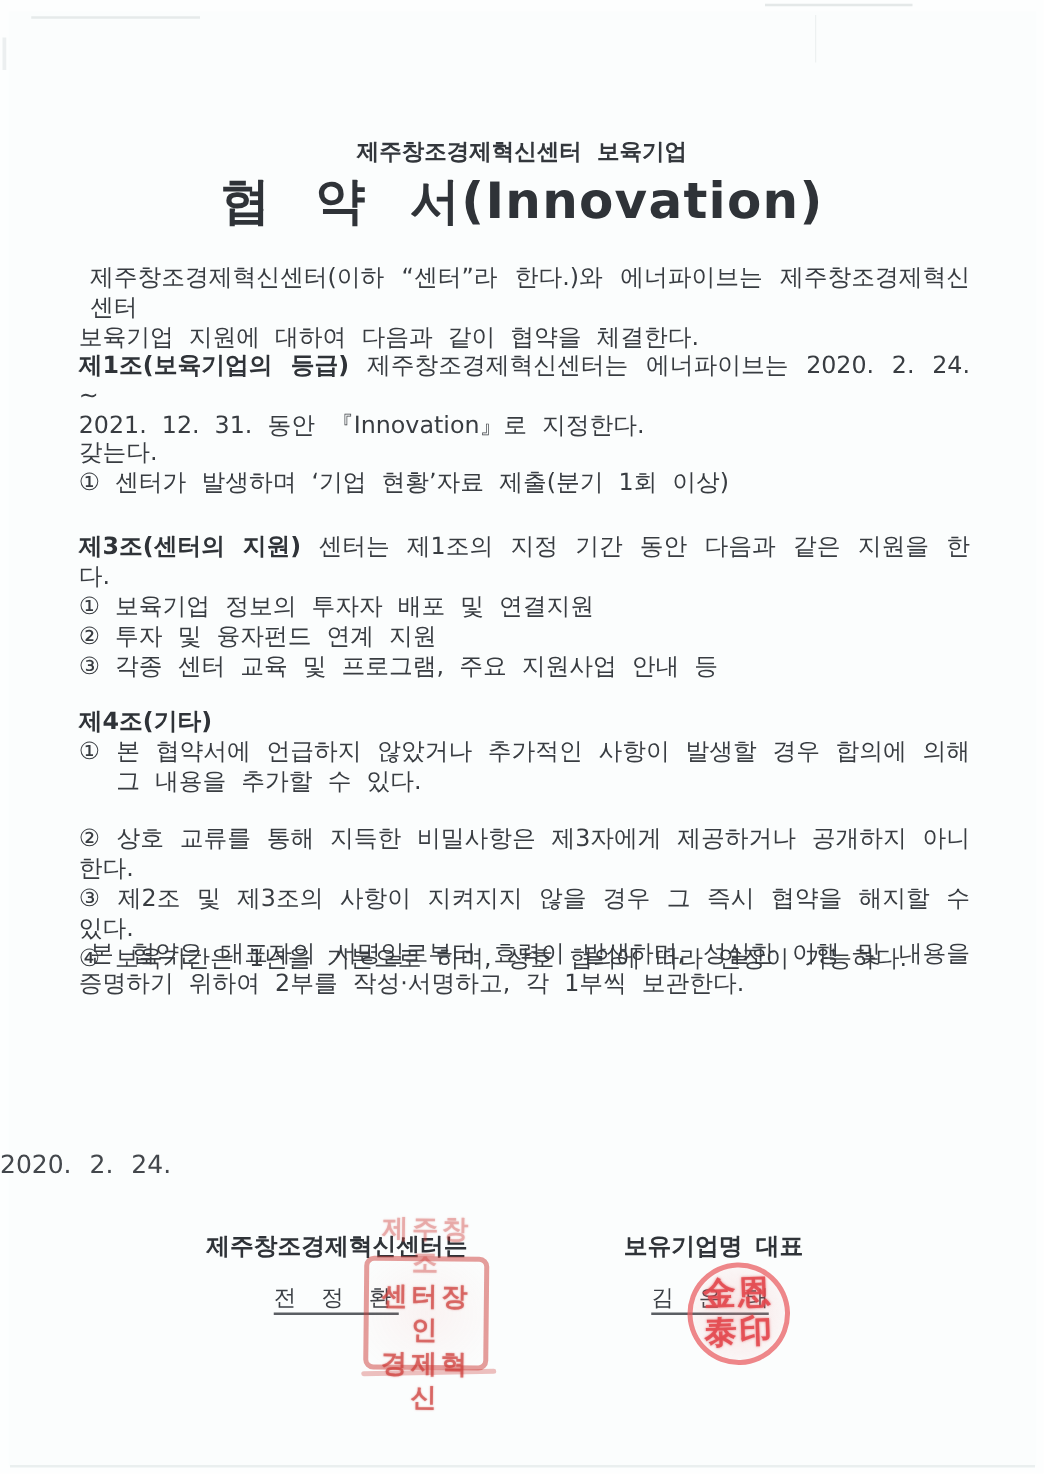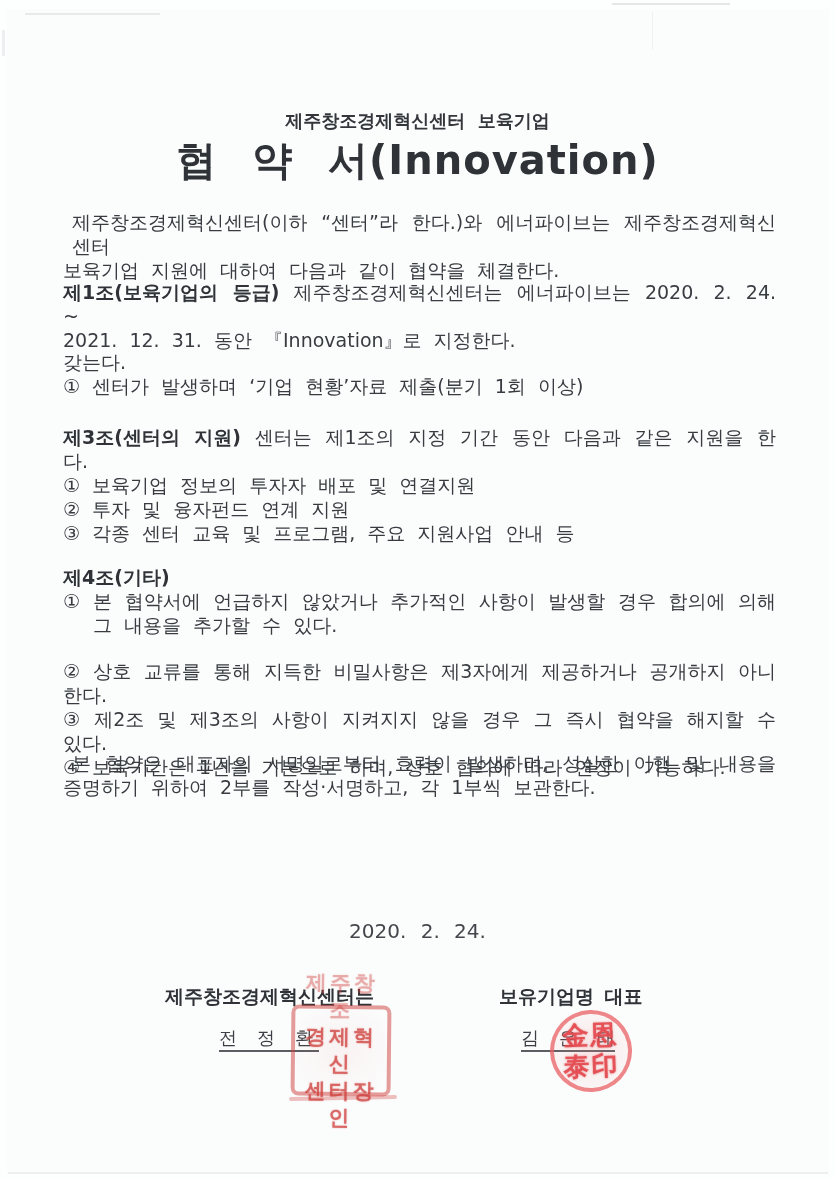--- a/index.html
+++ b/index.html
@@ -36,21 +36,21 @@
   .spacer{height:22px;}
 
   .blk-intro{top:210px;}
   .blk-a1{top:280px;}
   .blk-a2{top:350px;}
   .blk-a3{top:425px;}
   .blk-a4{top:565px;}
   .blk-closing{top:751px;}
 
   .date{
-    position:absolute;top:919px;left:0;right:0;text-align:center;
+    position:absolute;top:919px;left:0;right:0;
     font-size:20px;word-spacing:8px;color:#43474c;
   }
 
   .role{position:absolute;top:984px;font-size:19px;font-weight:bold;color:#2f3338;word-spacing:4px;}
   .role-left{left:165px;}
   .role-right{left:499px;}
 
   .name{
     position:absolute;top:1026px;height:24px;font-size:18px;color:#3c4046;
     letter-spacing:20px;border-bottom:2px solid #5a5e63;white-space:nowrap;overflow:visible;
@@ -141,22 +141,22 @@
   <div class="date">2020. 2. 24.</div>
 
   <div class="role role-left">제주창조경제혁신센터는</div>
   <div class="role role-right">보유기업명 대표</div>
 
   <div class="name name-left">전정환</div>
   <div class="name name-right">김은태</div>
 
   <div class="seal-square">
     <div class="r1">제주창조</div>
+    <div>센터장인</div>
     <div>경제혁신</div>
-    <div>센터장인</div>
   </div>
   <div class="seal-smudge"></div>
 
   <div class="seal-round">
     <div>金恩</div>
     <div>泰印</div>
   </div>
 </div>
 
 </body></html>

